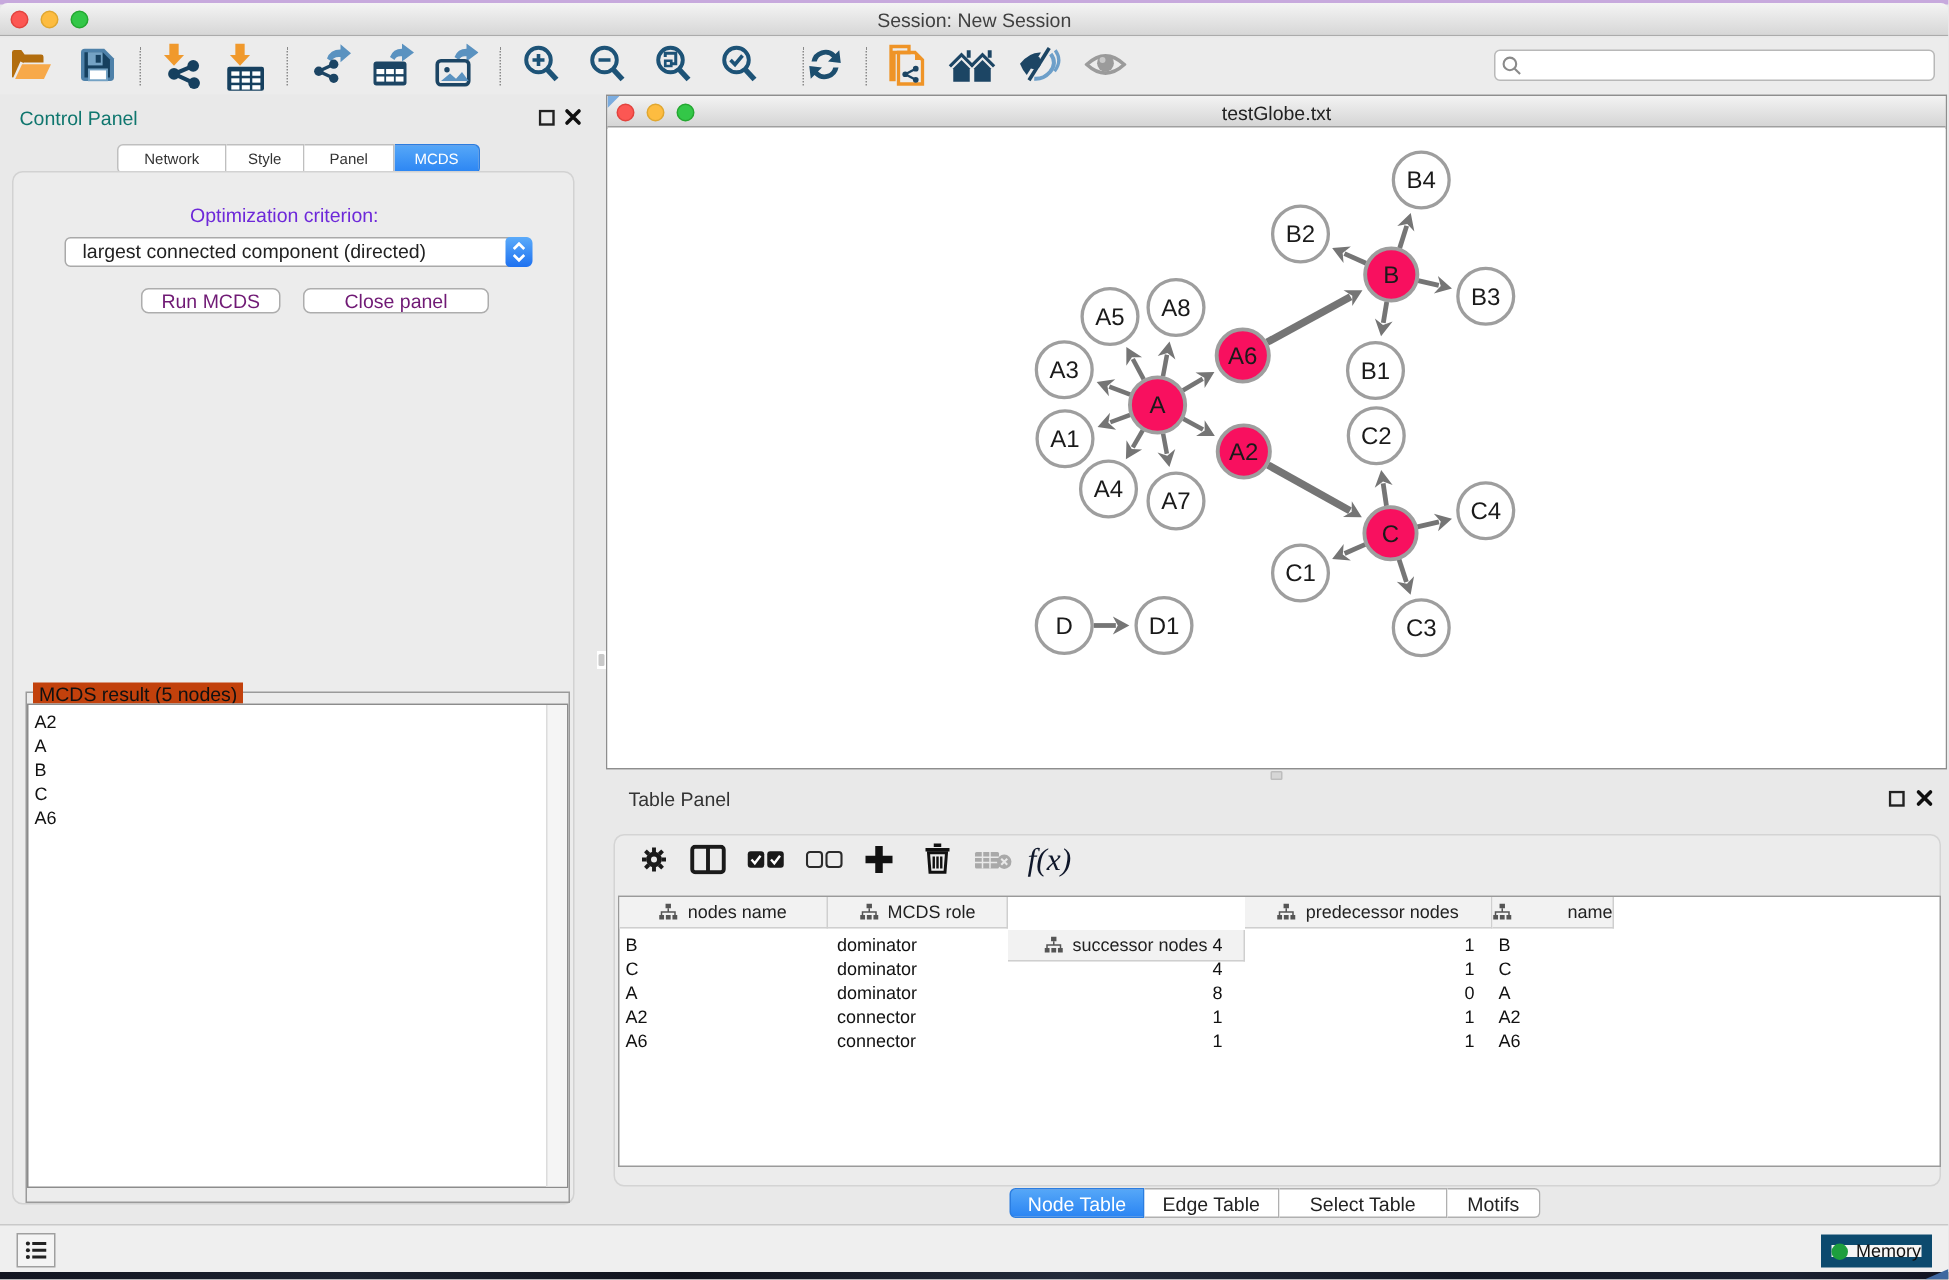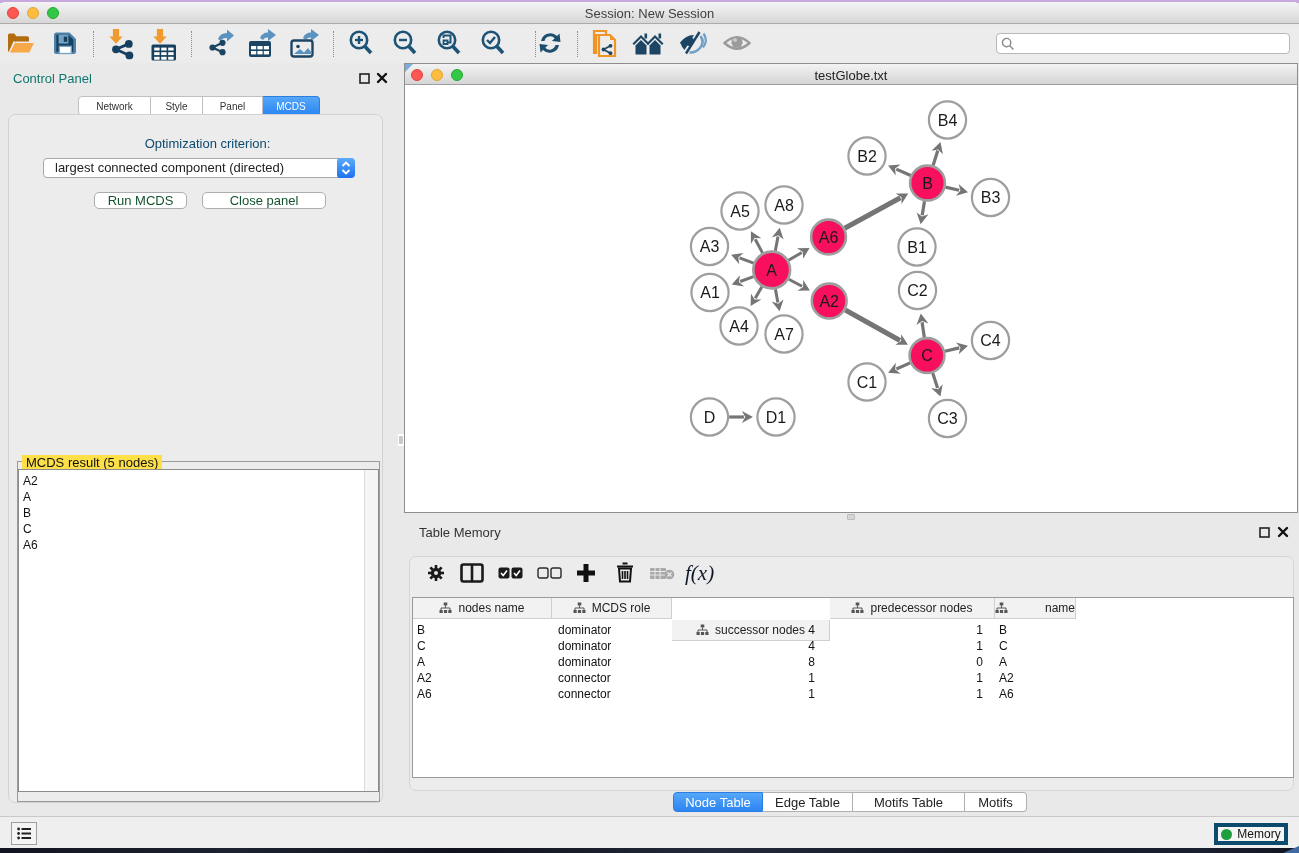--- a/index.html
+++ b/index.html
@@ -14,26 +14,26 @@
 .ticon{top:29px}
 .searchbox{left:996px;top:33px;width:294px;height:21px;background:#fff;border:1px solid #b8b8b8;border-radius:4px}
 
 .cp-title{left:13px;top:71px;font-size:13px;color:#0f766e}
 .tabs{top:96px;height:20px;display:flex}
 .tab{height:20px;background:#fff;border:1px solid #bfbfbf;border-left:none;font-size:10px;color:#333;display:flex;align-items:center;justify-content:center}
 .tab.first{border-left:1px solid #bfbfbf;border-radius:4px 0 0 4px}
 .tab.last{border-radius:0 4px 4px 0}
 .tab.sel{background:linear-gradient(#55a7f8,#2b85f3);border-color:#2b7de0;color:#fff}
 .panelbox{left:8px;top:114px;width:375px;height:689px;background:#ececec;border:1px solid #d2d2d2;border-radius:7px}
-.optlabel{left:20px;top:136px;width:375px;text-align:center;font-size:13px;color:#0c4a6e}
+.optlabel{left:2px;top:136px;width:375px;text-align:center;font-size:13px;color:#6d28d9}
 .dropdown{left:43px;top:158px;width:311px;height:20px;background:#fff;border:1px solid #a9a9a9;border-radius:4px;font-size:13px;color:#222;line-height:18px;padding-left:11px}
 .ddbtn{left:337px;top:158px;width:18px;height:20px;background:linear-gradient(#5babfa,#1e71f0);border-radius:3px 4px 4px 3px}
-.btn{height:17px;background:#fff;border:1px solid #adadad;border-radius:5px;font-size:13px;color:#14532d;text-align:center;line-height:15px}
+.btn{height:17px;background:#fff;border:1px solid #adadad;border-radius:5px;font-size:13px;color:#701a75;text-align:center;line-height:15px}
 .fieldset{left:17px;top:461px;width:363px;height:341px;border:1px solid #9a9a9a}
-.legend{left:22px;top:455px;background:#fde047;padding:0 4px;font-size:13px;color:#111}
+.legend{left:22px;top:455px;background:#c2410c;padding:0 4px;font-size:13px;color:#111}
 .listbox{left:18px;top:469px;width:361px;height:323px;background:#fff;border:1px solid #8c8c8c;font-size:12px;color:#111;padding:3px 0 0 4px;line-height:16px}
 .scrolltrack{background:#f5f5f5;border-left:1px solid #dcdcdc}
 
 .netwin{left:404px;top:63px;width:894px;height:450px;background:#fff;border:1px solid #8e8e8e}
 .nettitle{left:0;top:0;width:892px;height:21px;background:linear-gradient(#f3f3f3,#d5d5d5);border-bottom:1px solid #9f9f9f}
 
 .tp-title{left:419px;top:525px;font-size:13px;color:#333}
 .tbl{left:412px;top:597px;width:882px;height:181px;background:#fff;border:1px solid #9a9a9a}
 .th{height:21px;background:#f2f2f2;border-right:1px solid #cfcfcf;border-bottom:1px solid #cfcfcf;font-size:12px;color:#222;text-align:center;line-height:21px;position:absolute;top:0}
 .td{position:absolute;font-size:12px;color:#111;height:16px;line-height:16px}
@@ -320,21 +320,21 @@
 <text x="585.5" y="260.0" text-anchor="middle" font-family="Liberation Sans, sans-serif" font-size="16" fill="#1a1a1a">C4</text>
 <text x="462.0" y="301.5" text-anchor="middle" font-family="Liberation Sans, sans-serif" font-size="16" fill="#1a1a1a">C1</text>
 <text x="542.5" y="338.0" text-anchor="middle" font-family="Liberation Sans, sans-serif" font-size="16" fill="#1a1a1a">C3</text>
 <text x="304.5" y="336.5" text-anchor="middle" font-family="Liberation Sans, sans-serif" font-size="16" fill="#1a1a1a">D</text>
 <text x="371.0" y="336.5" text-anchor="middle" font-family="Liberation Sans, sans-serif" font-size="16" fill="#1a1a1a">D1</text>
 </svg>
   </div>
 
 <div class="abs" style="left:847px;top:514px;width:8px;height:6px;background:#d6d6d6;border:1px solid #bdbdbd;border-radius:1px"></div>
 <div class="abs" style="left:409px;top:556px;width:885px;height:235px;background:#ececec;border:1px solid #d4d4d4;border-radius:7px"></div>
-<div class="abs tp-title">Table Memory</div>
+<div class="abs tp-title">Table Panel</div>
 <svg class="abs" style="left:1259px;top:527px" width="11" height="11" viewBox="0 0 11 11">
     <rect x="1" y="1" width="9" height="9" fill="none" stroke="#222" stroke-width="1.6"></rect>
   </svg>
 <svg class="abs" style="left:1277px;top:526px" width="12" height="12" viewBox="0 0 12 12">
     <path d="M2 2 L10 10 M10 2 L2 10" stroke="#111" stroke-width="2.4" stroke-linecap="round"></path>
   </svg>
 
 <svg class="abs" style="left:427px;top:564px" width="18" height="18" viewBox="0 0 18 18">
 <g fill="#1a1a1a">
       <circle cx="9" cy="9" r="5.2"></circle>
@@ -464,35 +464,35 @@
 <div class="abs td" style="left:999px;top:670px">A2</div>
 <div class="abs td" style="left:417px;top:686px">A6</div>
 <div class="abs td" style="left:558px;top:686px">connector</div>
 <div class="abs td" style="left:700px;top:686px;width:115px;text-align:right">1</div>
 <div class="abs td" style="left:870px;top:686px;width:113px;text-align:right">1</div>
 <div class="abs td" style="left:999px;top:686px">A6</div>
 
 <div class="abs" style="left:673px;top:792px;display:flex;height:20px">
 <div class="btab" style="width:90px;background:linear-gradient(#55a7f8,#2b85f3);border-color:#2b7de0;color:#fff;border-left:1px solid #2b7de0;border-radius:4px 0 0 4px">Node Table</div>
 <div class="btab" style="width:90px">Edge Table</div>
-<div class="btab" style="width:112px">Motifs Table</div>
+<div class="btab" style="width:112px">Select Table</div>
 <div class="btab" style="width:62px;border-radius:0 4px 4px 0">Motifs</div>
 </div>
 
 <div class="abs statusbar"></div>
 <div class="abs" style="left:11px;top:822px;width:26px;height:23px;background:#f4f4f4;border:1px solid #9f9f9f"></div>
 <svg class="abs" style="left:17px;top:827px" width="14" height="13" viewBox="0 0 14 13">
 <g fill="#222">
       <circle cx="1.6" cy="2" r="1.4"></circle>
       <circle cx="1.6" cy="6.5" r="1.4"></circle>
       <circle cx="1.6" cy="11" r="1.4"></circle>
     </g>
 <g stroke="#222" stroke-width="2">
       <line x1="4.5" y1="2" x2="14" y2="2"></line>
       <line x1="4.5" y1="6.5" x2="14" y2="6.5"></line>
       <line x1="4.5" y1="11" x2="14" y2="11"></line>
     </g>
 </svg>
-<div class="abs" style="left:1214px;top:823px;width:74px;height:22px;background:#f5f5f5;border:4px solid #0c4a6e;display:flex;align-items:center;justify-content:center;font-size:12px;color:#111"><span style="display:inline-block;width:11px;height:11px;border-radius:50%;background:#1e9e3e;margin-right:5px"></span>Memory</div>
+<div class="abs" style="left:1214px;top:823px;width:74px;height:22px;background:#f5f5f5;border:7px solid #0c4a6e;display:flex;align-items:center;justify-content:center;font-size:12px;color:#111"><span style="display:inline-block;width:11px;height:11px;border-radius:50%;background:#1e9e3e;margin-right:5px"></span>Memory</div>
 <div class="abs darkstrip"></div>
 <svg class="abs" style="left:1283px;top:846px" width="16" height="7" viewBox="0 0 16 7">
     <path d="M16 0 L16 7 L0 7 Z" fill="#3f68a0"></path>
   </svg>
 
 </body></html>

